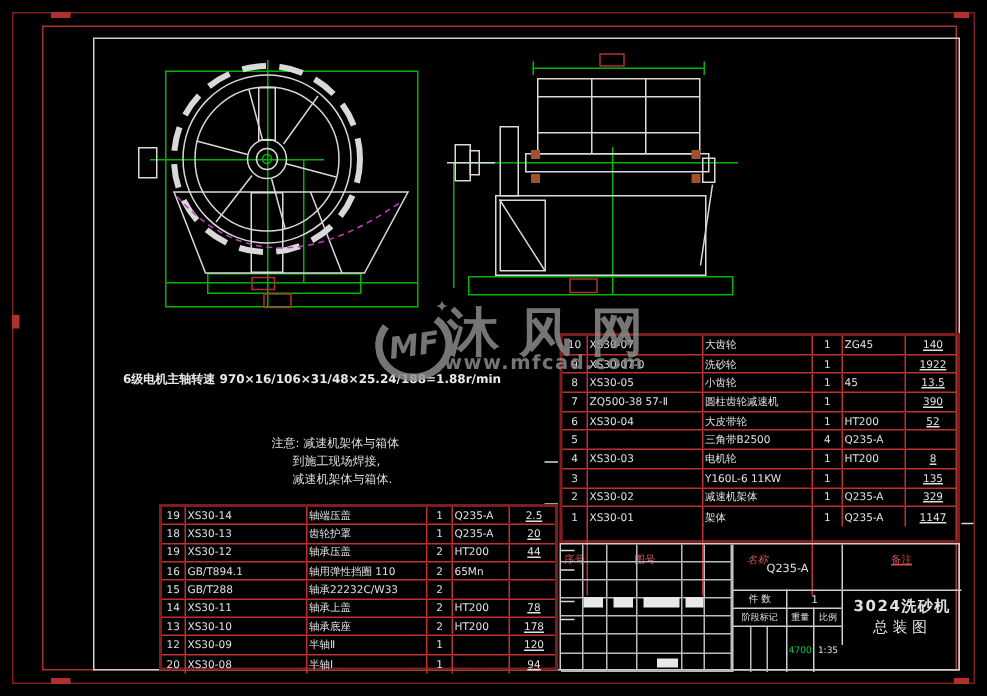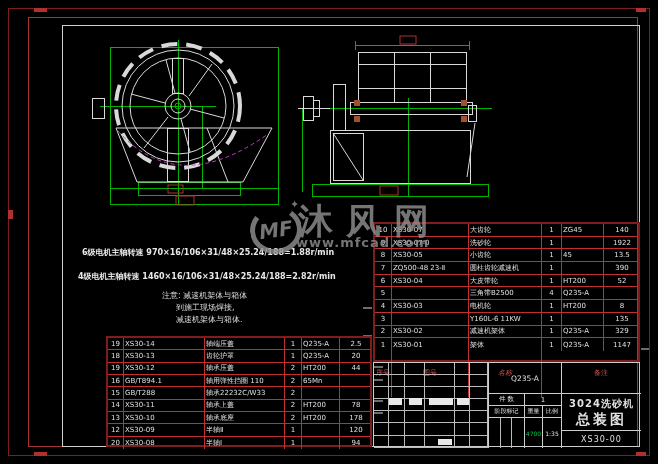--- a/index.html
+++ b/index.html
@@ -6,28 +6,28 @@
   #canvas{position:relative;width:658px;height:464px;background:#000;overflow:hidden;
     font-family:"DejaVu Sans",sans-serif;-webkit-font-smoothing:none;}
   svg{position:absolute;left:0;top:0;}
   .abs{position:absolute;}
   
   .g{stroke:#00b400;fill:none;stroke-width:1;}
   .w{stroke:#d9d9d9;fill:none;stroke-width:1;}
   .rl{stroke:#b03030;fill:none;stroke-width:1;}
   
   .formula{color:#e8e8e8;font-size:8px;font-weight:bold;white-space:nowrap;letter-spacing:0px;}
-  .caution{color:#dcdcdc;font-size:8px;line-height:12px;white-space:nowrap;}
+  .caution{color:#dcdcdc;font-size:8px;line-height:12px;white-space:nowrap;margin-left:19px;}
   
   .bom{position:absolute;border:2px solid #7f1d1d;box-sizing:border-box;background:transparent;}
   .bom .row{display:grid;box-sizing:border-box;border-bottom:1px solid #c03030;}
   .bom .row:last-child{border-bottom:none;}
   .bom .c{box-sizing:border-box;border-right:1px solid #c03030;overflow:hidden;white-space:nowrap;
     color:#e0e0e0;font-size:7px;padding:0 1px;display:flex;align-items:center;}
-  .bom .c:last-child{border-right:none;}
+  .bom .c:last-child{border-right:none;text-decoration:underline;}
   .bom .ctr{justify-content:center;padding:0;}
   .wtv{color:#00c850;justify-content:center;}
   #left-bom .row{grid-template-columns:16px 81px 80px 17px 38px 32px;height:12.33px;}
   #right-bom .row{grid-template-columns:17px 77px 73px 20px 42px 36px;height:12.7px;}
   
   #tblock{position:absolute;left:373px;top:362px;width:267px;height:85px;box-sizing:border-box;
     border:1px solid #cccccc;color:#e0e0e0;}
   .tb{position:absolute;box-sizing:border-box;border-left:1px solid #ccc;border-top:1px solid #ccc;}
   .sig-grid{left:0;top:0;width:114px;height:85px;border:none;display:grid;
     grid-template-columns:15px 16px 20px 30px 15px 18px;grid-auto-rows:12.1px;}
@@ -137,21 +137,20 @@
       <line x1="374" y1="380" x2="383" y2="380"></line>
       <line x1="374" y1="401" x2="383" y2="401"></line>
       <line x1="374" y1="413" x2="383" y2="413"></line>
       <line x1="363" y1="308" x2="372" y2="308"></line>
       <line x1="363" y1="336" x2="372" y2="336"></line>
       <line x1="641" y1="349" x2="649" y2="349"></line>
     </g>
   </svg>
 
   <div class="abs formula" style="left:82px;top:247px;">6级电机主轴转速 970×16/106×31/48×25.24/188=1.88r/min</div>
-  <div class="abs formula" style="left:78px;top:271px;">4级电机主轴转速 1460×16/106×31/48×25.24/188=2.82r/min</div>
   <div class="abs caution" style="left:162px;top:290px;">
     <div>注意: 减速机架体与箱体</div>
     <div style="padding-left:14px;">到施工现场焊接,</div>
     <div style="padding-left:14px;">减速机架体与箱体.</div>
   </div>
 
   <div id="left-bom" class="bom" style="left:106px;top:336px;width:266px;height:111px;">
 
       <div class="row">
         <div class="c ctr">19</div>
@@ -259,21 +258,21 @@
         <div class="c ctr">8</div>
         <div class="c">XS30-05</div>
         <div class="c">小齿轮</div>
         <div class="c ctr">1</div>
         <div class="c">45</div>
         <div class="c wtv">13.5</div>
       </div>
 
       <div class="row">
         <div class="c ctr">7</div>
-        <div class="c">ZQ500-48 23-Ⅱ</div>
+        <div class="c">ZQ500-38 57-Ⅱ</div>
         <div class="c">圆柱齿轮减速机</div>
         <div class="c ctr">1</div>
         <div class="c"></div>
         <div class="c wtv">390</div>
       </div>
 
       <div class="row">
         <div class="c ctr">6</div>
         <div class="c">XS30-04</div>
         <div class="c">大皮带轮</div>
@@ -398,23 +397,22 @@
       <div style="border-right:1px solid #bbb;"></div>
         <div style="border-right:1px solid #bbb;"></div>
         <div></div>
     </div>
     <div class="tb tcell lbl6" style="left:150px;top:54px;width:18px;height:31px;color:#00c850;">4700</div>
     <div class="tb tcell lbl6" style="left:168px;top:54px;width:19px;height:31px;">1:35</div>
 
     <div class="tb" style="left:187px;top:0;width:80px;height:30px;border-top:none;border-right:none;"></div>
     <div class="tb" style="left:187px;top:30px;width:80px;height:37px;border-right:none;text-align:center;">
       <div style="font-size:10px;font-weight:bold;letter-spacing:1px;margin-top:3px;">3024洗砂机</div>
-      <div style="font-size:14px;font-weight:bold;letter-spacing:3px;">总装图</div>
+      <div style="font-size:10px;font-weight:normal;letter-spacing:3px;">总装图</div>
     </div>
-    <div class="tb tcell" style="left:187px;top:67px;width:80px;height:18px;border-right:none;font-size:8px;letter-spacing:1px;">XS30-00</div>
   </div>
 
   <div id="watermark">
     <div class="wm-logo">MF</div>
     <div class="wm-star">✦</div>
     <div class="wm-name">沐风网</div>
     <div class="wm-url">www.mfcad.com</div>
   </div>
 
 </div>

